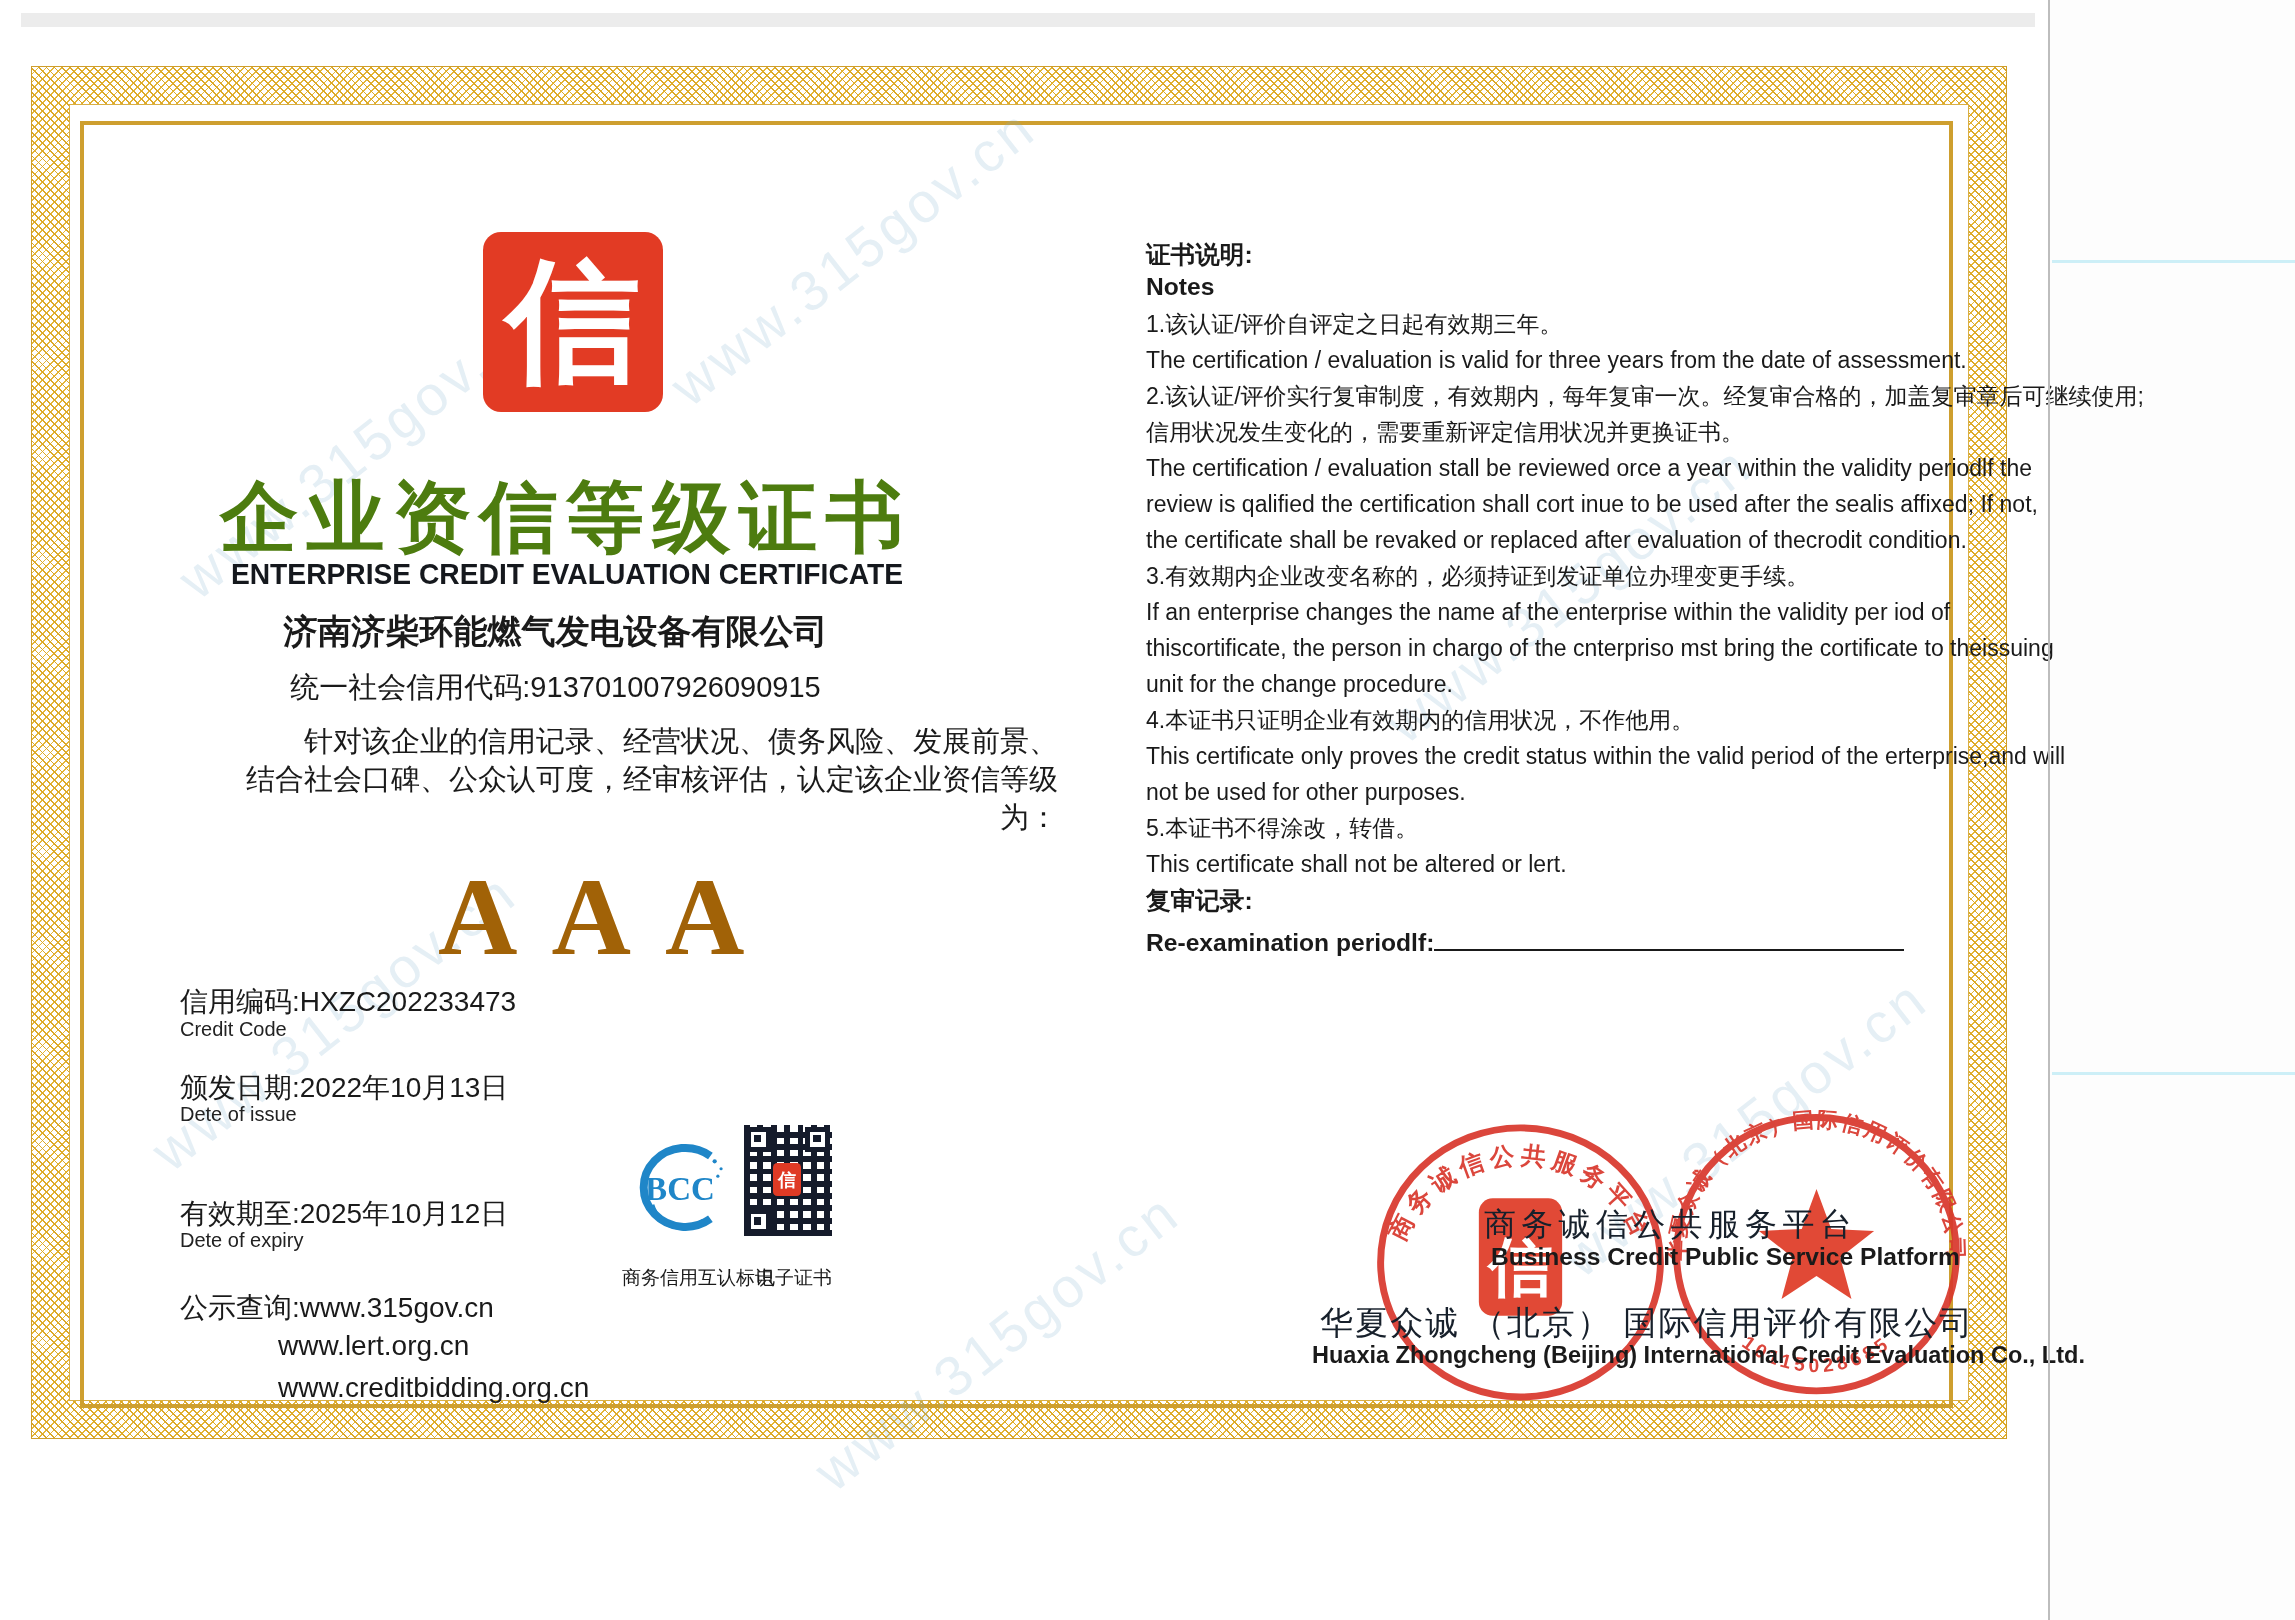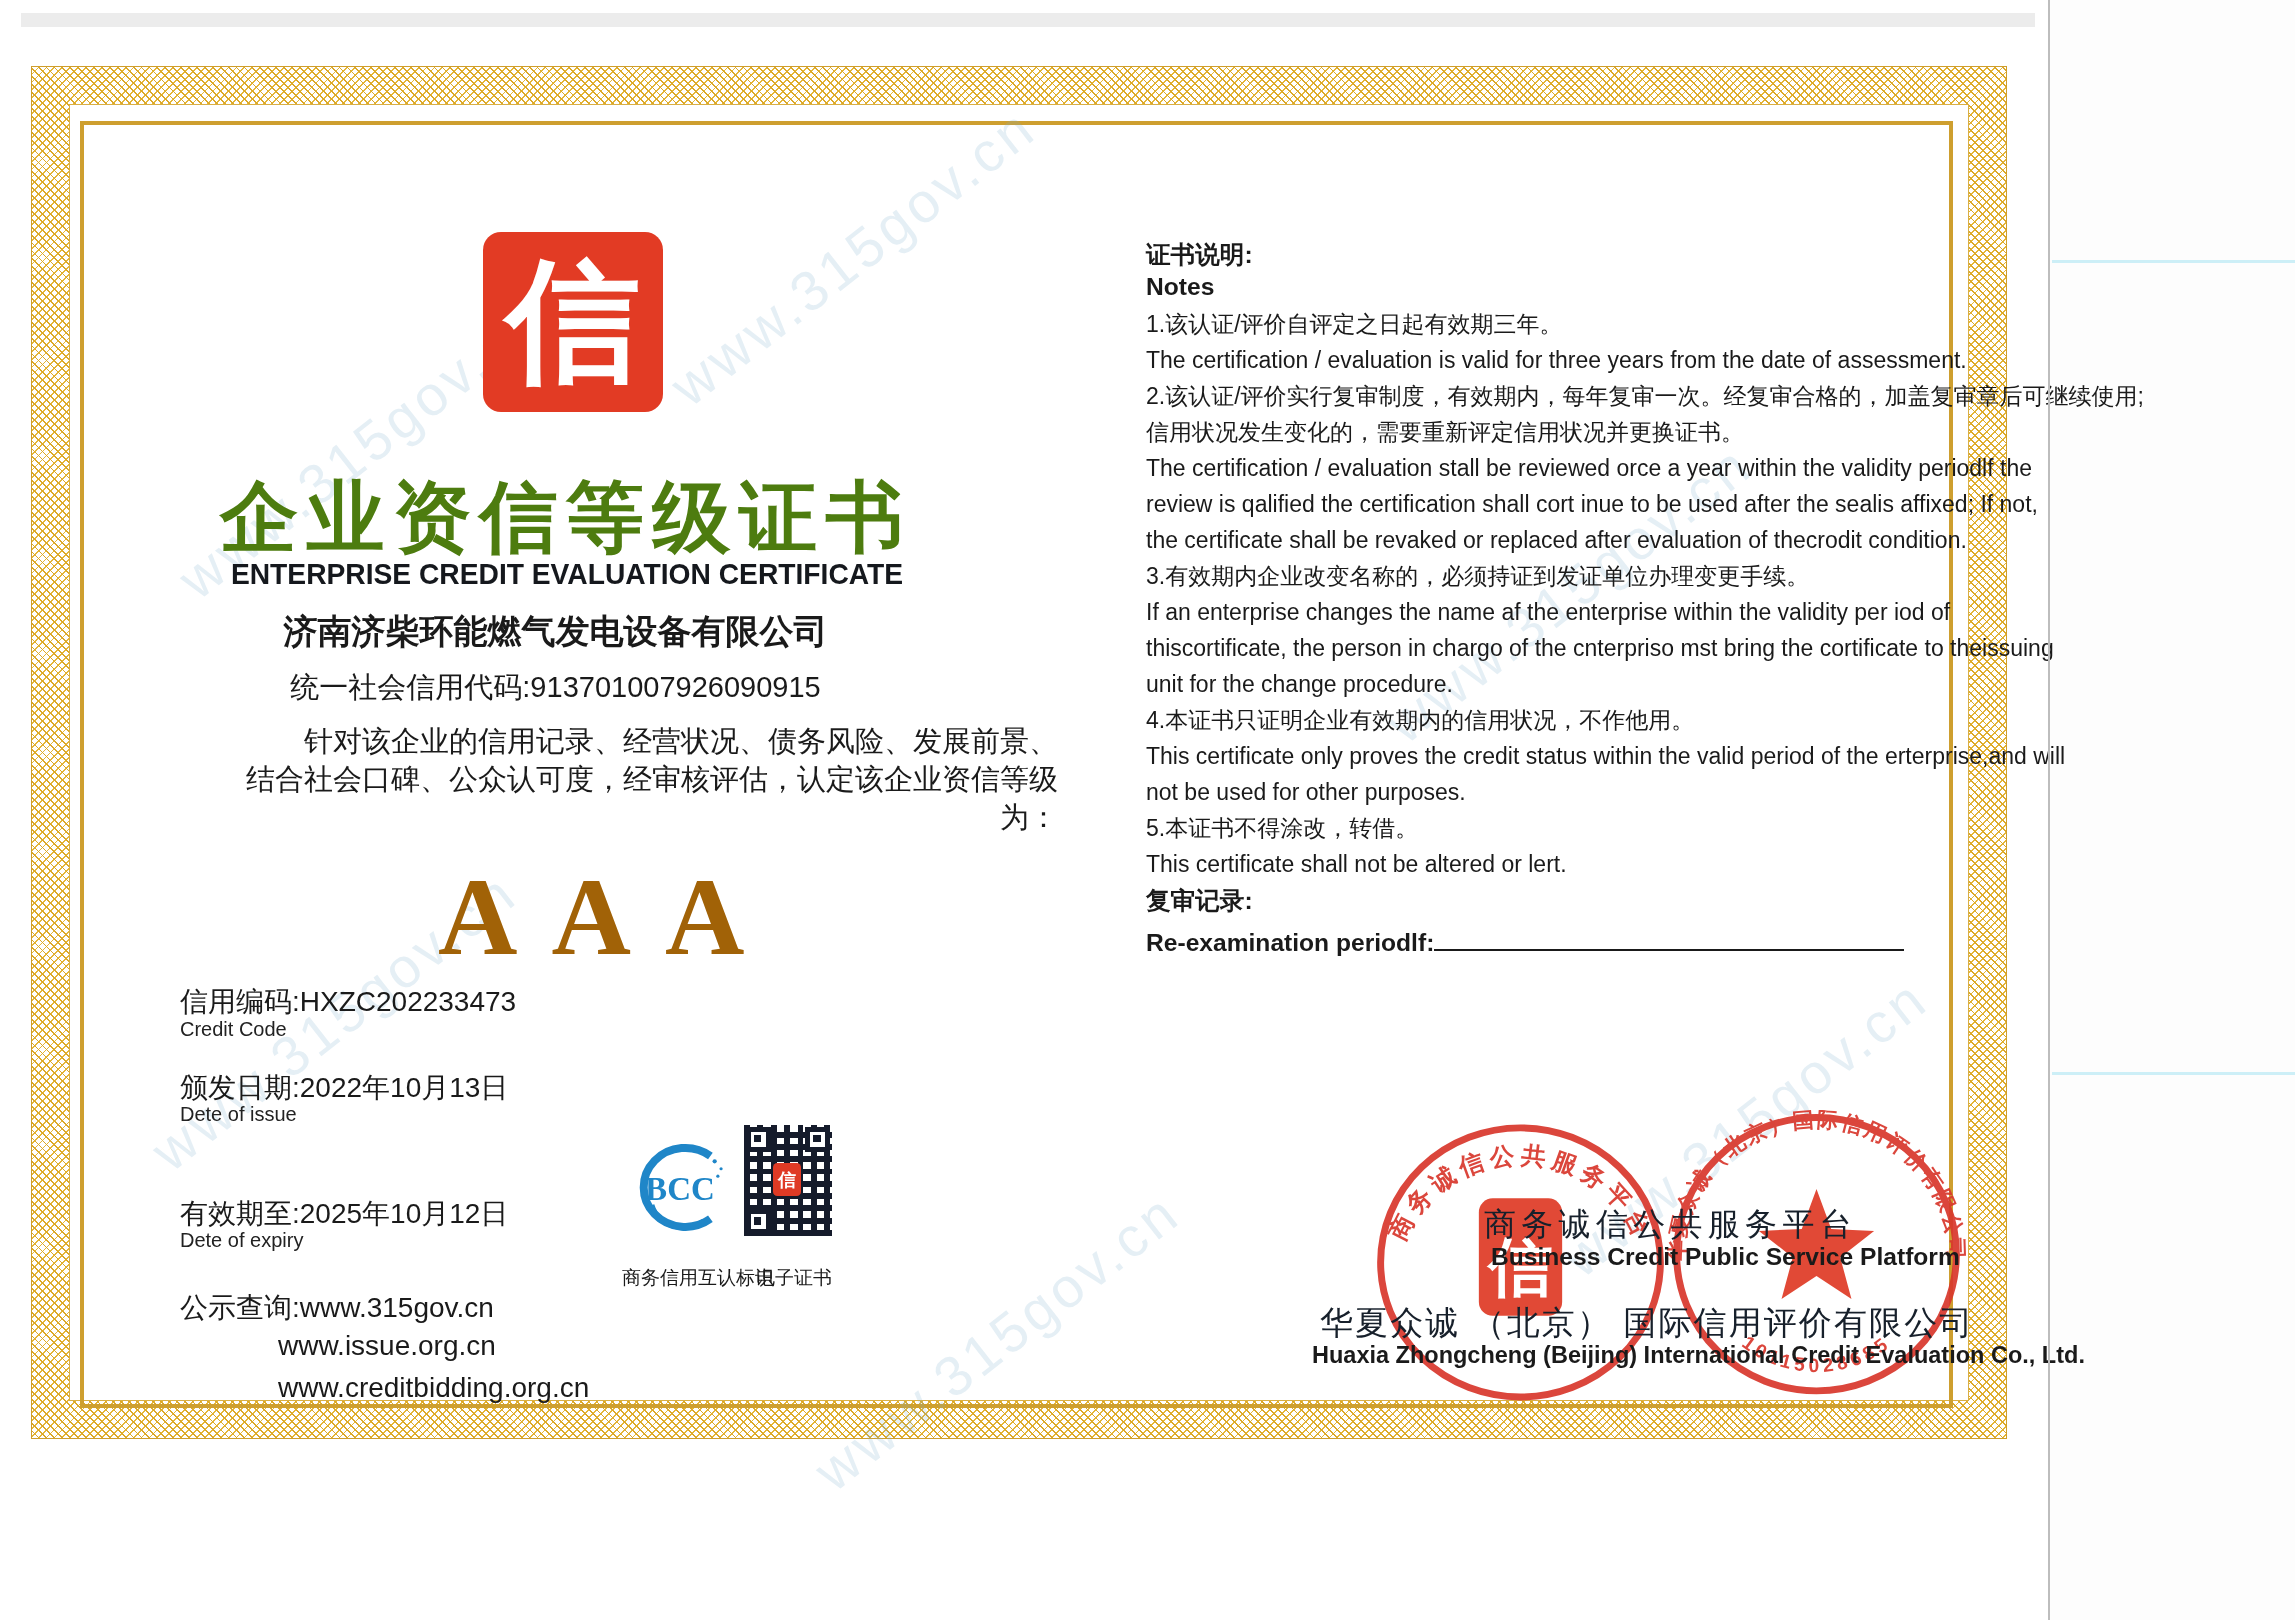--- a/index.html
+++ b/index.html
@@ -103,21 +103,21 @@
   <div class="abs rating">AAA</div>
 
   <div class="abs fld" style="left:180px;top:983px;">信用编码:HXZC202233473</div>
   <div class="abs sub" style="left:180px;top:1018px;">Credit Code</div>
   <div class="abs fld" style="left:180px;top:1069px;">颁发日期:2022年10月13日</div>
   <div class="abs sub" style="left:180px;top:1103px;">Dete of issue</div>
   <div class="abs fld" style="left:180px;top:1195px;">有效期至:2025年10月12日</div>
   <div class="abs sub" style="left:180px;top:1229px;">Dete of expiry</div>
 
   <div class="abs qline" style="left:180px;top:1289px;">公示查询:www.315gov.cn</div>
-  <div class="abs qline" style="left:278px;top:1330px;">www.issue.org.cn</div>
+  <div class="abs qline" style="left:278px;top:1330px;">www.lert.org.cn</div>
   <div class="abs qline" style="left:278px;top:1372px;">www.creditbidding.org.cn</div>
 
   <svg class="abs" style="left:629px;top:1141px;" width="102" height="96" viewBox="0 0 190 180">
     <path d="M152 28 A78 74 0 1 0 152 146" fill="none" stroke="#1f86c8" stroke-width="15"></path>
     <path d="M140 150 A62 58 0 0 1 42 120" fill="none" stroke="#1f86c8" stroke-width="10"></path>
     <circle cx="160" cy="38" r="4" fill="#1f86c8"></circle>
       <circle cx="172" cy="52" r="3" fill="#1f86c8"></circle>
       <circle cx="166" cy="66" r="3" fill="#1f86c8"></circle>
     <text x="95" y="110" text-anchor="middle" font-family="Liberation Serif,serif" font-weight="700" font-size="62" fill="#1f86c8">BCC</text>
   </svg>

